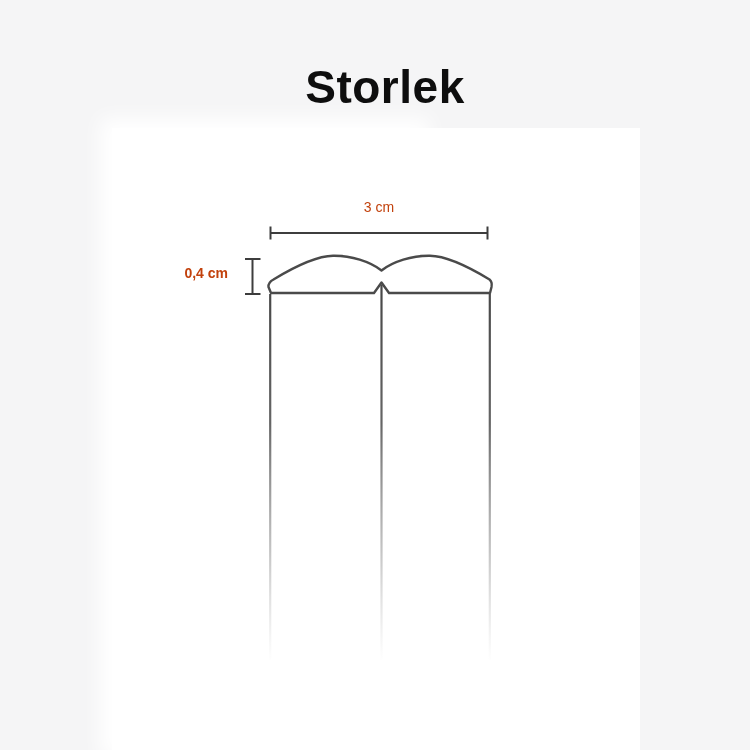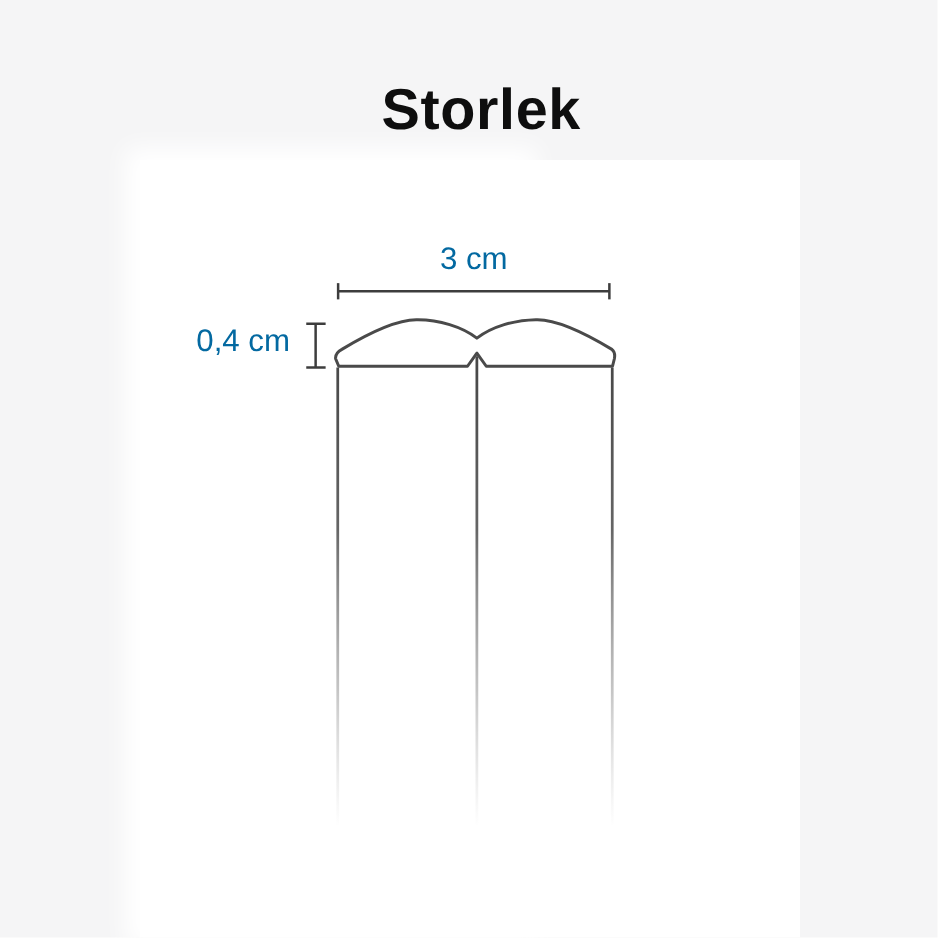--- a/index.html
+++ b/index.html
@@ -46,35 +46,36 @@
   }
   .diagram-svg {
     position: absolute;
     left: 0;
     top: 0;
     width: 750px;
     height: 750px;
   }
   .dim-label {
     position: absolute;
-    font-size: 25px;
-    color: #0369a1;
+    font-size: 14px;
+    color: #c2410c;
     line-height: 24px;
   }
   .width-label {
     left: 279px;
     top: 195px;
     width: 200px;
     text-align: center;
   }
   .height-label {
-    left: 157px;
+    left: 128px;
     top: 261px;
     width: 100px;
-    text-align: left;
+    text-align: right;
+    font-weight: bold;
   }
 </style>
 </head>
 <body>
 
 <div class="panel-soft"></div>
 <div class="panel-sharp"></div>
 
 <h1 class="page-title">Storlek</h1>
 

